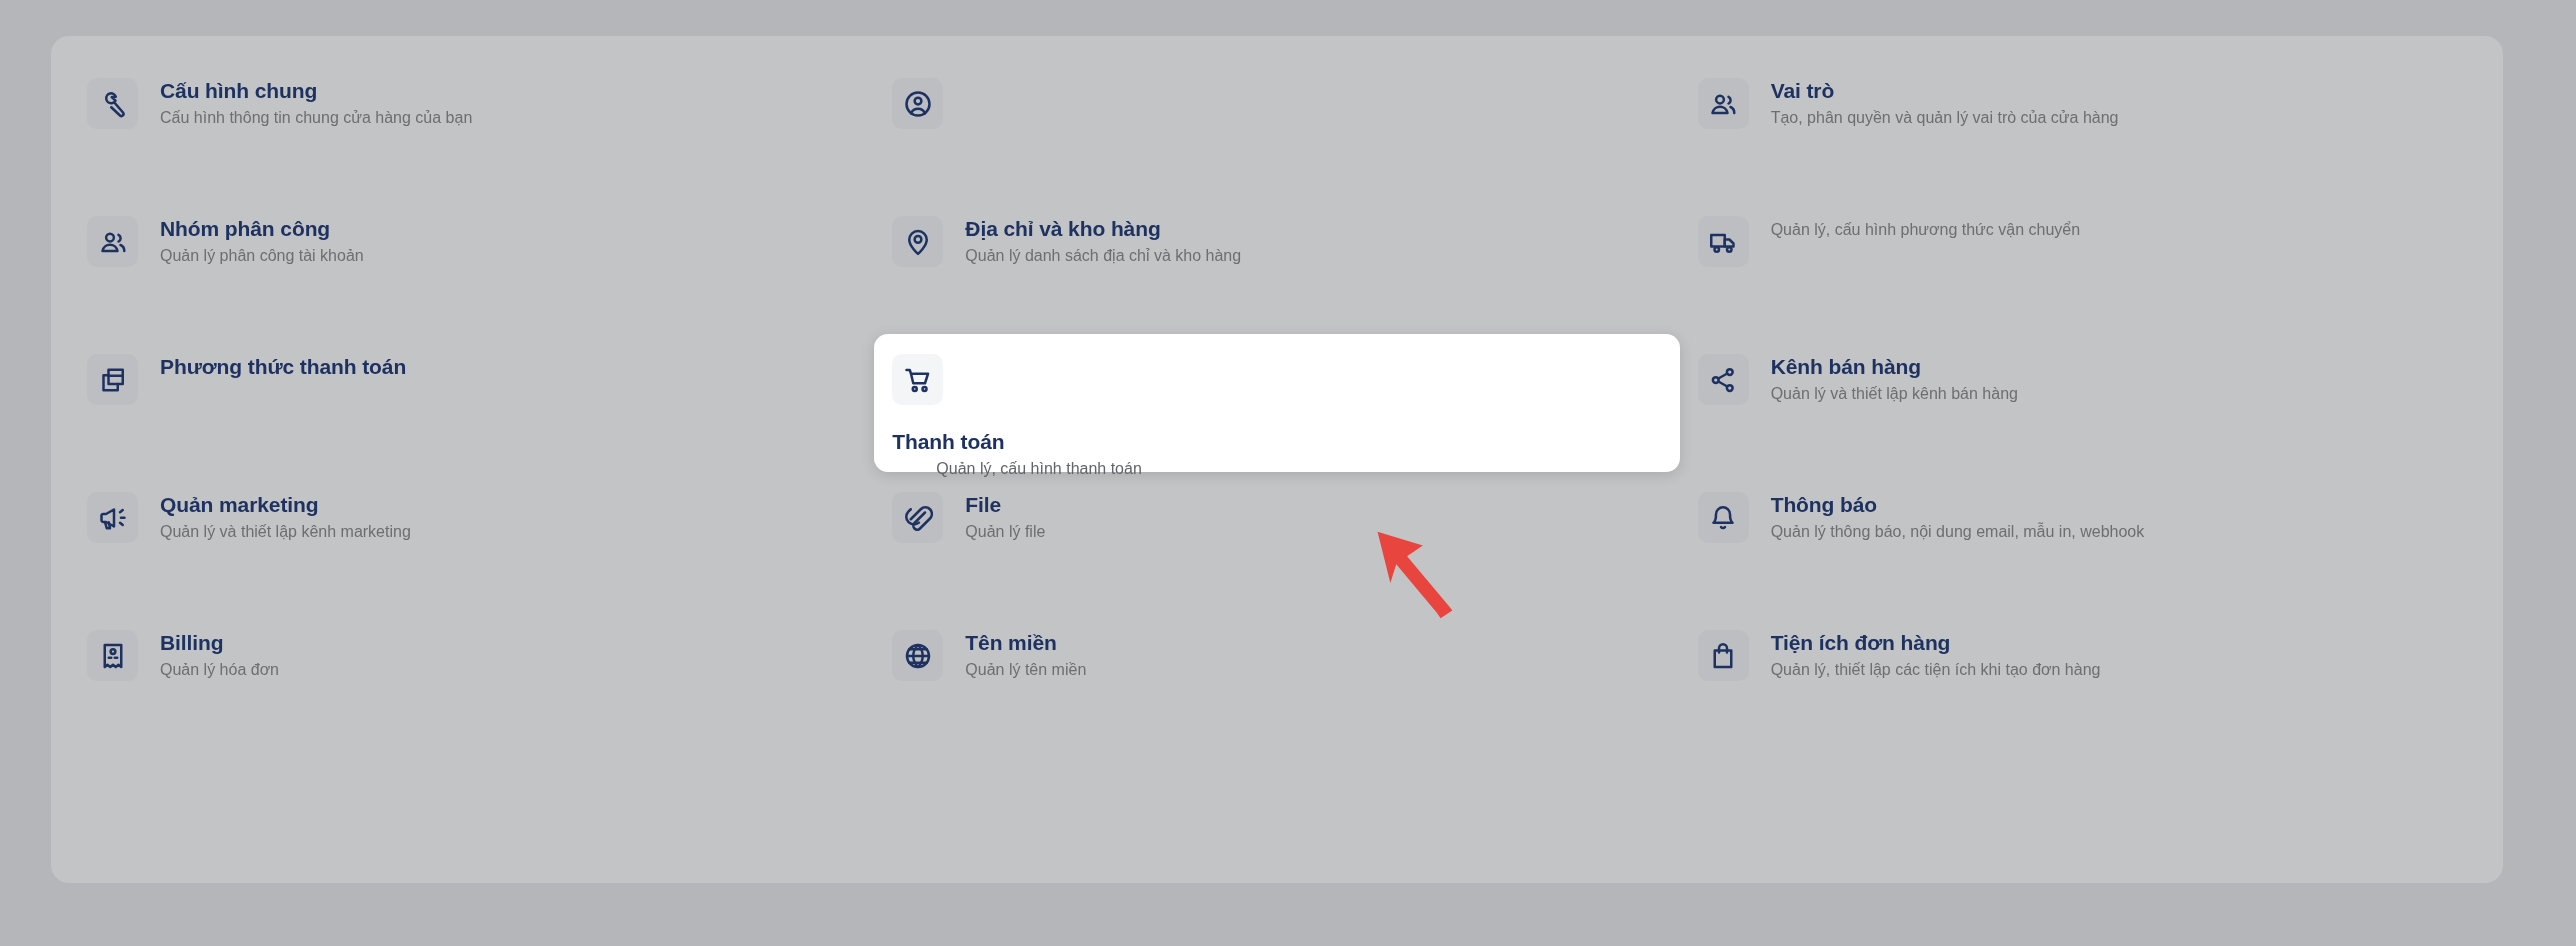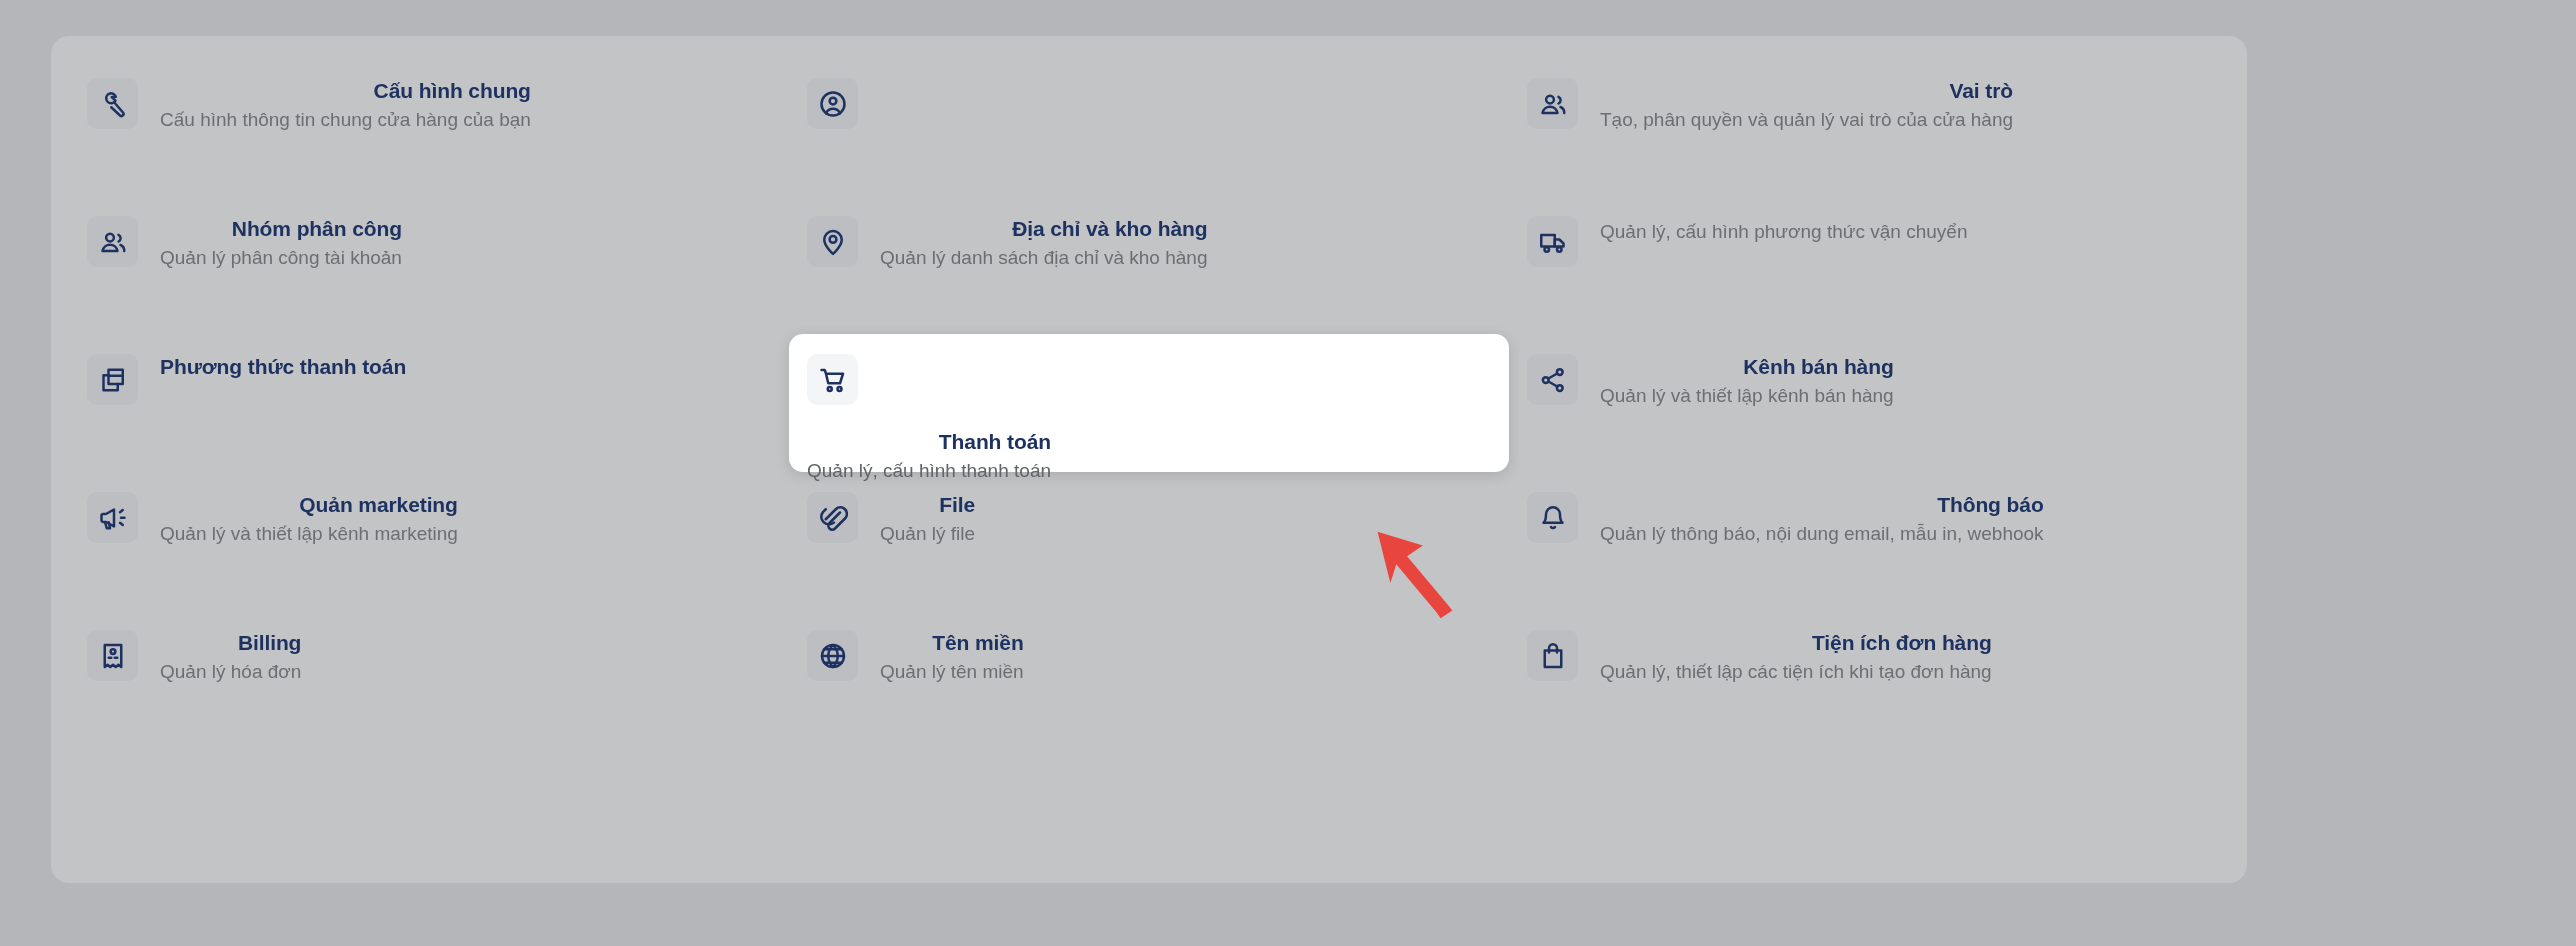--- a/index.html
+++ b/index.html
@@ -18,25 +18,24 @@
   #root {
     position: absolute;
     inset: 0;
     background: #b4b6b9;
   }
 
   .panel {
     position: absolute;
     left: 51px;
     top: 36px;
-    width: 2196px;
+    width: 2452px;
     height: 847px;
     background: #c3c4c6;
     border-radius: 18px;
-    text-align: right;
   }
 
   .grid {
     position: absolute;
     left: 0;
     top: 0;
     width: 100%;
     height: 100%;
     display: grid;
     grid-template-columns: repeat(3, 1fr);
@@ -81,37 +80,37 @@
   .card .title {
     font-size: 21px;
     font-weight: bold;
     color: #1e3261;
     line-height: 1.25;
     letter-spacing: -0.1px;
     white-space: nowrap;
   }
 
   .card .desc {
-    font-size: 19px;
+    font-size: 16px;
     color: #6c6e71;
     line-height: 1.47;
     margin-top: 2px;
     max-width: 572px;
   }
 
   
   .card.highlight {
     background: #ffffff;
     box-shadow: 0 3px 14px rgba(0,0,0,0.13);
     z-index: 5;
     flex-direction: column;
   }
   .card.highlight .icon-tile { background: #f4f5f7; }
   .card.highlight .title { color: #1e3261; }
-  .card.highlight .desc { color: #61646a; }
+  .card.highlight .desc { color: #61646a; margin-left: 44px; }
 
   
   .arrow-annotation {
     position: absolute;
     left: 1350px;
     top: 512px;
     width: 187px;
     height: 128px;
     z-index: 20;
     pointer-events: none;

